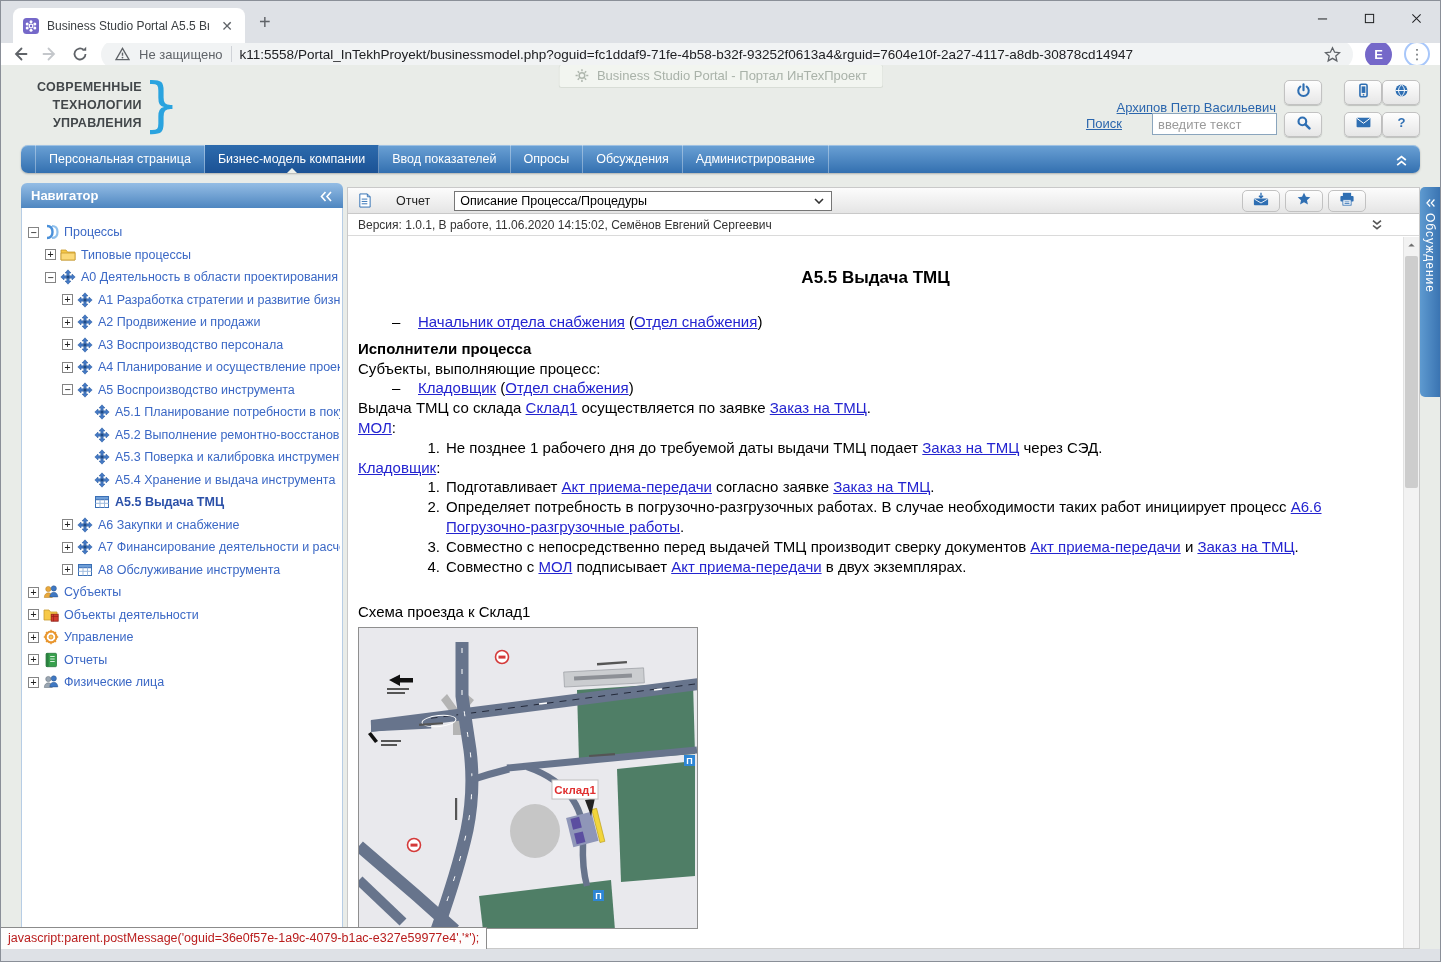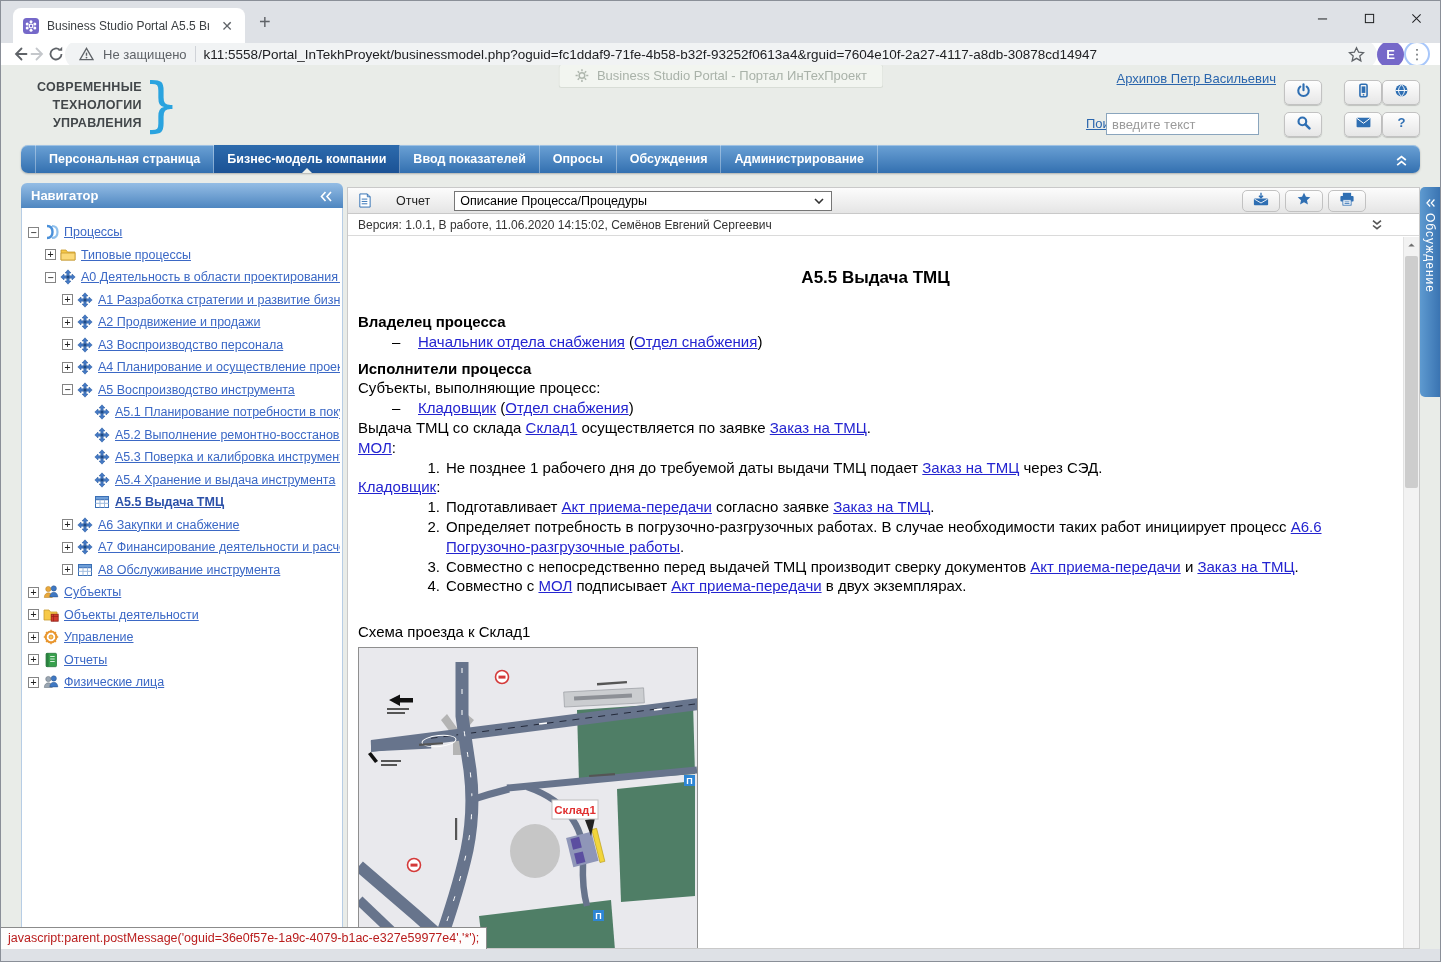--- a/index.html
+++ b/index.html
@@ -12,21 +12,21 @@
   .tab { position:absolute; left:12px; top:7px; width:232px; height:35px; background:#fff;
          border-radius:8px 8px 0 0; display:flex; align-items:center; padding:0 8px 0 10px; gap:8px; }
   .favicon { width:16px; height:16px; flex:none; }
   .tab-title { font-size:12px; color:#3c4043; white-space:nowrap; overflow:hidden; flex:1; }
   .tab-close { color:#5f6368; font-size:14px; line-height:1; padding:2px 4px; cursor:pointer; }
   .newtab { position:absolute; left:258px; top:10px; font-size:20px; font-weight:400; color:#5f6368; cursor:pointer; }
   .win-controls { position:absolute; right:0; top:0; height:34px; display:flex; }
   .win-btn { width:47px; height:34px; display:flex; align-items:center; justify-content:center; cursor:pointer; }
   .win-btn svg { width:11px; height:11px; }
 
-  .toolbar { height:22px; background:#fff; display:flex; align-items:center; padding:0 10px; }
+  .toolbar { height:22px; background:#fff; display:flex; align-items:center; padding:0 10px; gap:12px; }
   .nav-ico { width:18px; height:18px; display:flex; align-items:center; justify-content:center; cursor:pointer; }
   .omnibox { flex:1; height:29px; background:#f1f3f4; border-radius:15px; display:flex; align-items:center;
              padding:0 12px; gap:8px; min-width:0; }
   .sec-label { color:#5f6368; font-size:13px; white-space:nowrap; }
   .ob-div { width:1px; height:16px; background:#d0d3d8; }
   .url { color:#202124; font-size:13.5px; white-space:nowrap; overflow:hidden; flex:1; }
   .ob-star { width:17px; height:17px; cursor:pointer; flex:none; }
   .avatar { width:27px; height:27px; border-radius:50%; background:#7568c9; color:#fff; display:flex;
             align-items:center; justify-content:center; font-size:13px; font-weight:bold; cursor:pointer; }
   .menu-dots { width:26px; height:26px; border-radius:50%; border:2px solid #a8c7fa; color:#5f6368;
@@ -38,57 +38,57 @@
   .brand { position:absolute; left:36px; top:13px; display:flex; align-items:center; }
   .brand-text { text-align:right; font-size:12.5px; font-weight:bold; color:#42474a; line-height:1.45; letter-spacing:.3px; }
   .brand-brace { font-size:58px; color:#2aa3df; line-height:.9; margin-left:1px; font-family:"DejaVu Sans", sans-serif; font-weight:400; }
 
   .portal-title { position:absolute; left:50%; top:0; transform:translateX(-50%); background:#f2f5f0;
                   border:1px solid #d8ddd6; border-top:none; border-radius:3px; padding:3px 15px 4px;
                   color:#a9b2a9; font-size:13px; display:flex; align-items:center; gap:8px; white-space:nowrap; }
   .portal-title svg { width:15px; height:15px; }
 
   .plink { color:#2b66ad; font-size:13px; text-decoration:underline; cursor:pointer; white-space:nowrap; }
-  .user-name { position:absolute; right:164px; top:6px; }
+  .user-name { position:absolute; right:164px; top:35px; }
   .search-label { position:absolute; right:318px; top:51px; }
-  .search-input { position:absolute; right:181px; top:48px; width:153px; height:22px; border:1px solid #8aa5bd;
+  .search-input { position:absolute; right:163px; top:48px; width:125px; height:22px; border:1px solid #8aa5bd;
                   font-size:13px; padding:0 5px; font-family:inherit; color:#3b82f6; }
   .search-input::placeholder { color:#9a9a9a; }
   .hbtn { position:absolute; width:38px; height:25px; border:1px solid #c2c2c2; border-radius:5px;
           background:linear-gradient(#fefefe,#e6e6e6); box-shadow:0 1px 1px rgba(0,0,0,.18);
           display:flex; align-items:center; justify-content:center; cursor:pointer; }
   .hbtn svg { width:15px; height:15px; }
   .b-power { right:118px; top:15px; } .b-phone { right:58px; top:15px; } .b-globe { right:20px; top:15px; }
   .b-search{ right:118px; top:47px; } .b-mail { right:58px; top:47px; } .b-help  { right:20px; top:47px; }
 
   .navbar { position:absolute; left:20px; right:20px; top:80px; height:28px; border-radius:7px;
             background:linear-gradient(#6ba1d5,#3370b0); box-shadow:inset 0 1px 0 rgba(255,255,255,.35), 0 1px 2px rgba(0,0,0,.25);
             display:flex; align-items:stretch; padding-left:14px; }
-  .nav-tab { display:flex; align-items:center; padding:0 13px; color:#fff; font-size:12.5px; font-weight:bold;
+  .nav-tab { display:flex; align-items:center; padding:0 13px; color:#fff; font-size:12.5px; font-weight:normal;
              border-right:1px solid rgba(255,255,255,.35); cursor:pointer; position:relative; white-space:nowrap;text-align:center; }
   .nav-tab:first-child { border-left:1px solid rgba(255,255,255,.35); }
   .nav-tab.active { background:linear-gradient(#2d6bad,#1b5295); }
   .nav-tab.active::after { content:''; position:absolute; bottom:0; left:50%; margin-left:-5px;
              border-left:5px solid transparent; border-right:5px solid transparent; border-bottom:5px solid #eef1ec; }
   .nav-collapse { margin-left:auto; margin-right:12px; align-self:center; width:13px; height:13px; cursor:pointer; }
 
   
   .sidebar { position:absolute; left:20px; top:118px; width:322px; bottom:0; }
   .sidebar-header { height:25px; border-radius:6px 6px 0 0; background:linear-gradient(#94bde5,#4e86c0);
                     color:#fff; font-size:13px; font-weight:bold; display:flex; align-items:center; padding:0 10px; }
   .sidebar-collapse { margin-left:auto; width:14px; height:11px; cursor:pointer; }
   .sidebar-body { position:absolute; top:25px; bottom:0; left:0; right:0; background:#fff;
                   border:1px solid #b7cde5; border-top:none; padding:13px 2px; overflow:hidden; }
   .tree-row { display:flex; align-items:center; height:22.5px; white-space:nowrap; font-size:12.5px; overflow:hidden; }
   .expander { width:11px; height:11px; border:1px solid #848484; background:#fff; color:#222; font-size:10px;
               line-height:9px; text-align:center; margin-right:4px; flex:none; cursor:pointer; font-family:"DejaVu Sans Mono",monospace; }
   .exp-spacer { width:15px; flex:none; }
   .tree-icon { width:16px; height:16px; margin-right:5px; flex:none; }
   .tree-icon svg { width:16px; height:16px; }
-  .tree-link { color:#3b68c5; text-decoration:underline; cursor:pointer; }
+  .tree-link { color:#3b68c5; cursor:pointer; }
   .tree-row.selected .tree-link { font-weight:bold; color:#2b50a8; }
 
   
   .content { position:absolute; left:346px; right:20px; top:122px; bottom:0; background:#fff; border:1px solid #c9c9c9; }
   .report-bar { height:26px; background:linear-gradient(#fcfcfc,#e5e5e5); border-bottom:1px solid #c9c9c9;
                 display:flex; align-items:center; padding:0 9px; gap:24px; }
   .report-bar .ricon { width:15px; height:15px; }
   .report-label { font-size:12.5px; color:#222; }
   .fake-select { width:378px; height:20px; border:1px solid #767676; background:#fff; font-size:12.5px;
                  display:flex; align-items:center; padding:0 4px 0 5px; cursor:pointer; }
@@ -576,21 +576,20 @@
       <div class="version-bar">
         <span>Версия: 1.0.1, В работе, 11.06.2020 14:15:02, Семёнов Евгений Сергеевич</span>
         <span class="version-chev"><svg viewBox="0 0 12 12">
               <path d="M2 1.7L6 4.9l4-3.2M2 6.5L6 9.7l4-3.2" stroke="#555" stroke-width="1.6" fill="none"></path>
             </svg></span>
       </div>
 
       <div class="doc">
         <div class="doc-title">А5.5 Выдача ТМЦ</div>
         <div class="doc-body" id="doc-body">
-            <div class="blk-heading">Владелец процесса</div>
             <div class="blk-dash"><span class="dash-marker">–</span><a class="doc-link">Начальник отдела снабжения</a> (<a class="doc-link">Отдел снабжения</a>)</div>
             <div class="blk-heading">Исполнители процесса</div>
             <div class="blk-plain">Субъекты, выполняющие процесс:</div>
             <div class="blk-dash"><span class="dash-marker">–</span><a class="doc-link">Кладовщик</a> (<a class="doc-link">Отдел снабжения</a>)</div>
             <div class="blk-plain">Выдача ТМЦ со склада <a class="doc-link">Склад1</a> осуществляется по заявке <a class="doc-link">Заказ на ТМЦ</a>.</div>
             <div class="blk-plain"><a class="doc-link">МОЛ</a>:</div>
             <div class="blk-num"><span class="num-marker">1.</span>Не позднее 1 рабочего дня до требуемой даты выдачи ТМЦ подает <a class="doc-link">Заказ на ТМЦ</a> через СЭД.</div>
             <div class="blk-plain"><a class="doc-link">Кладовщик</a>:</div>
             <div class="blk-num"><span class="num-marker">1.</span>Подготавливает <a class="doc-link">Акт приема-передачи</a> согласно заявке <a class="doc-link">Заказ на ТМЦ</a>.</div>
             <div class="blk-num"><span class="num-marker">2.</span>Определяет потребность в погрузочно-разгрузочных работах. В случае необходимости таких работ инициирует процесс <a class="doc-link">А6.6 Погрузочно-разгрузочные работы</a>.</div>

